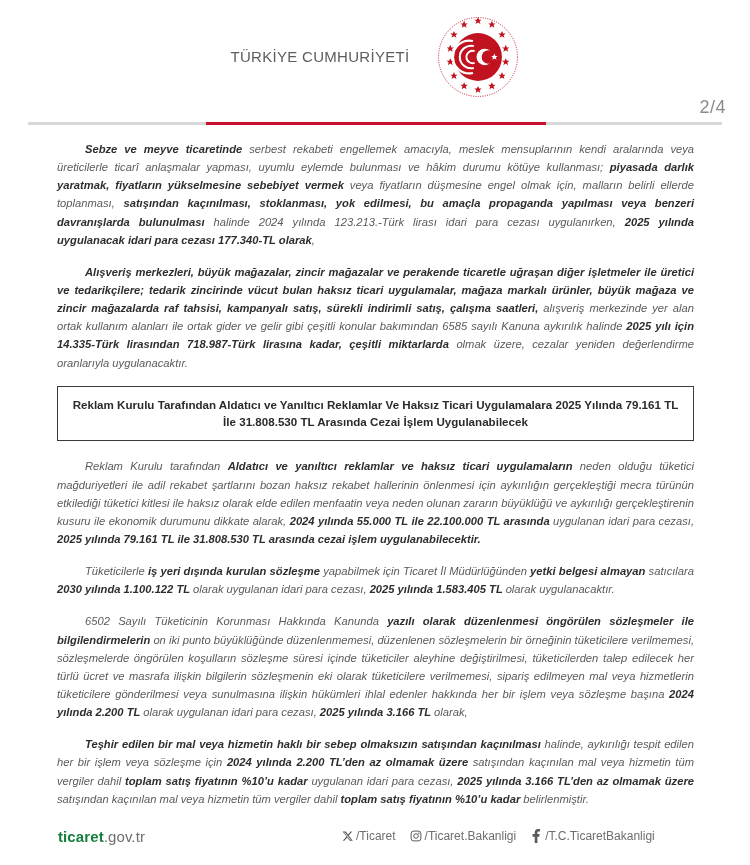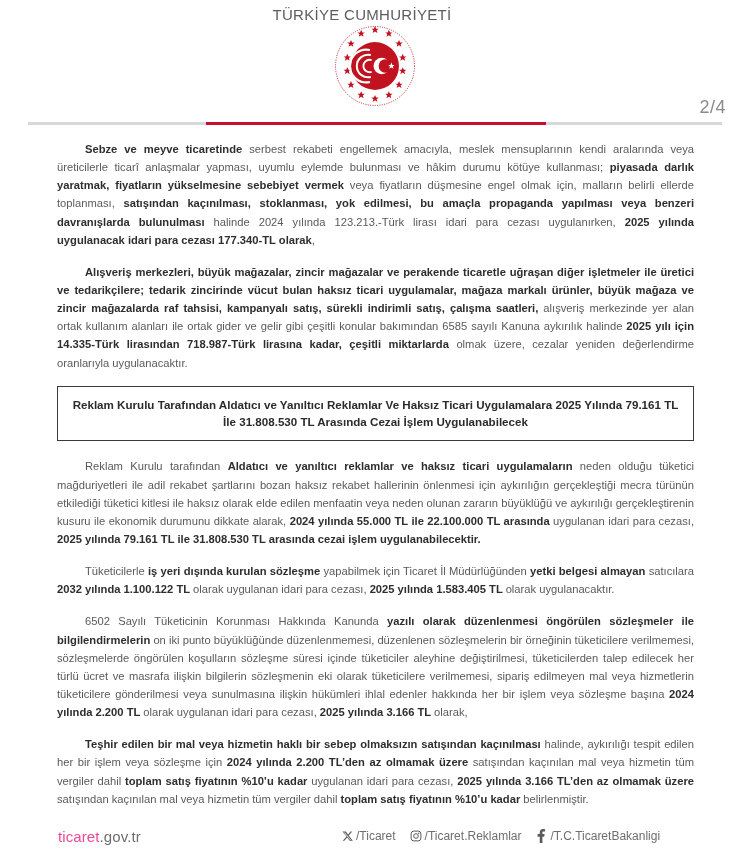--- a/index.html
+++ b/index.html
@@ -25,21 +25,20 @@
   }
 
   
   .header {
     height: 108px;
     display: flex;
     align-items: center;
     justify-content: center;
     padding-top: 6px;
     box-sizing: border-box;
-    flex-direction: column;
   }
   .header-left {
     text-align: right;
     padding-right: 26px;
     line-height: 1.22;
   }
   .header-right {
     text-align: left;
     padding-left: 30px;
     line-height: 1.22;
@@ -108,20 +107,21 @@
   }
   p.para {
     margin: 0 0 14px 0;
     font-size: 11.2px;
     line-height: 1.62;
     text-align: justify;
     text-justify: inter-word;
     text-indent: 28px;
     color: #5a5a5a;
     hyphens: none;
+    font-style: italic;
   }
   p.para b {
     color: #2e2e2e;
     font-weight: bold;
   }
   .callout {
     border: 1.6px solid #3a3a3a;
     padding: 9px 14px 10px 14px;
     margin: 6px 0 16px 0;
     text-align: center;
@@ -144,22 +144,22 @@
   }
   .footer-brand {
     position: absolute;
     left: 58px;
     font-size: 15px;
     color: #6e6e6e;
     letter-spacing: 0.1px;
     white-space: nowrap;
   }
   .footer-brand b {
-    color: #ec4899;
-    font-weight: normal;
+    color: #15803d;
+    font-weight: bold;
   }
   .footer-socials {
     position: absolute;
     left: 340px;
     display: flex;
     align-items: center;
     gap: 13px;
   }
   .social {
     display: flex;
@@ -286,21 +286,21 @@
   <div class="content">
 
     <p class="para"><b>Sebze ve meyve ticaretinde </b><span>serbest rekabeti engellemek amacıyla, meslek mensuplarının kendi aralarında veya üreticilerle ticarî anlaşmalar yapması, uyumlu eylemde bulunması ve hâkim durumu kötüye kullanması; </span><b>piyasada darlık yaratmak, fiyatların yükselmesine sebebiyet vermek </b><span>veya fiyatların düşmesine engel olmak için, malların belirli ellerde toplanması, </span><b>satışından kaçınılması, stoklanması, yok edilmesi, bu amaçla propaganda yapılması veya benzeri davranışlarda bulunulması </b><span>halinde 2024 yılında 123.213.-Türk lirası idari para cezası uygulanırken, </span><b>2025 yılında uygulanacak idari para cezası 177.340-TL olarak</b><span>,</span></p>
 
     <p class="para"><b>Alışveriş merkezleri, büyük mağazalar, zincir mağazalar ve perakende ticaretle uğraşan diğer işletmeler ile üretici ve tedarikçilere; tedarik zincirinde vücut bulan haksız ticari uygulamalar, mağaza markalı ürünler, büyük mağaza ve zincir mağazalarda raf tahsisi, kampanyalı satış, sürekli indirimli satış, çalışma saatleri, </b><span>alışveriş merkezinde yer alan ortak kullanım alanları ile ortak gider ve gelir gibi çeşitli konular bakımından 6585 sayılı Kanuna aykırılık halinde </span><b>2025 yılı için 14.335-Türk lirasından 718.987-Türk lirasına kadar, çeşitli miktarlarda </b><span>olmak üzere, cezalar yeniden değerlendirme oranlarıyla uygulanacaktır.</span></p>
 
     <div class="callout">Reklam Kurulu Tarafından Aldatıcı ve Yanıltıcı Reklamlar Ve Haksız Ticari Uygulamalara 2025 Yılında 79.161 TL İle 31.808.530 TL Arasında Cezai İşlem Uygulanabilecek</div>
 
     <p class="para"><span>Reklam Kurulu tarafından </span><b>Aldatıcı ve yanıltıcı reklamlar ve haksız ticari uygulamaların </b><span>neden olduğu tüketici mağduriyetleri ile adil rekabet şartlarını bozan haksız rekabet hallerinin önlenmesi için aykırılığın gerçekleştiği mecra türünün etkilediği tüketici kitlesi ile haksız olarak elde edilen menfaatin veya neden olunan zararın büyüklüğü ve aykırılığı gerçekleştirenin kusuru ile ekonomik durumunu dikkate alarak, </span><b>2024 yılında 55.000 TL ile 22.100.000 TL arasında </b><span>uygulanan idari para cezası, </span><b>2025 yılında 79.161 TL ile 31.808.530 TL arasında cezai işlem uygulanabilecektir.</b></p>
 
-    <p class="para"><span>Tüketicilerle </span><b>iş yeri dışında kurulan sözleşme </b><span>yapabilmek için Ticaret İl Müdürlüğünden </span><b>yetki belgesi almayan </b><span>satıcılara </span><b>2032 yılında 1.100.122 TL </b><span>olarak uygulanan idari para cezası, </span><b>2025 yılında 1.583.405 TL </b><span>olarak uygulanacaktır.</span></p>
+    <p class="para"><span>Tüketicilerle </span><b>iş yeri dışında kurulan sözleşme </b><span>yapabilmek için Ticaret İl Müdürlüğünden </span><b>yetki belgesi almayan </b><span>satıcılara </span><b>2030 yılında 1.100.122 TL </b><span>olarak uygulanan idari para cezası, </span><b>2025 yılında 1.583.405 TL </b><span>olarak uygulanacaktır.</span></p>
 
 
     <p class="para"><span>6502 Sayılı Tüketicinin Korunması Hakkında Kanunda </span><b>yazılı olarak düzenlenmesi öngörülen sözleşmeler ile bilgilendirmelerin </b><span>on iki punto büyüklüğünde düzenlenmemesi, düzenlenen sözleşmelerin bir örneğinin tüketicilere verilmemesi, sözleşmelerde öngörülen koşulların sözleşme süresi içinde tüketiciler aleyhine değiştirilmesi, tüketicilerden talep edilecek her türlü ücret ve masrafa ilişkin bilgilerin sözleşmenin eki olarak tüketicilere verilmemesi, sipariş edilmeyen mal veya hizmetlerin tüketicilere gönderilmesi veya sunulmasına ilişkin hükümleri ihlal edenler hakkında her bir işlem veya sözleşme başına </span><b>2024 yılında 2.200 TL </b><span>olarak uygulanan idari para cezası, </span><b>2025 yılında 3.166 TL </b><span>olarak,</span></p>
 
     <p class="para"><b>Teşhir edilen bir mal veya hizmetin haklı bir sebep olmaksızın satışından kaçınılması </b><span>halinde, aykırılığı tespit edilen her bir işlem veya sözleşme için </span><b>2024 yılında 2.200 TL’den az olmamak üzere </b><span>satışından kaçınılan mal veya hizmetin tüm vergiler dahil </span><b>toplam satış fiyatının %10’u kadar </b><span>uygulanan idari para cezası, </span><b>2025 yılında 3.166 TL’den az olmamak üzere </b><span>satışından kaçınılan mal veya hizmetin tüm vergiler dahil </span><b>toplam satış fiyatının %10’u kadar </b><span>belirlenmiştir.</span></p>
 
   </div>
 
   <div class="footer">
     <div class="footer-brand">
@@ -319,21 +319,21 @@
       </div>
 
       <div class="social">
         <span class="glyph">
           <svg width="12" height="12" viewBox="0 0 24 24" aria-hidden="true">
             <rect x="2.2" y="2.2" width="19.6" height="19.6" rx="5.4" fill="none" stroke="#5a5a5a" stroke-width="2"></rect>
             <circle cx="12" cy="12" r="4.6" fill="none" stroke="#5a5a5a" stroke-width="2"></circle>
             <circle cx="17.6" cy="6.4" r="1.4" fill="#5a5a5a"></circle>
           </svg>
         </span>
-        <span>/Ticaret.Reklamlar</span>
+        <span>/Ticaret.Bakanligi</span>
       </div>
 
       <div class="social">
         <span class="glyph glyph-fb">
           <svg width="9" height="14" viewBox="0 0 12 20" aria-hidden="true">
             <path fill="#5a5a5a" d="M11.4 0.3C10.3 0.1 9.2 0 8.2 0 5.1 0 3.5 1.9 3.5 5.2V7.3H0.4v3.7h3.1V20h3.8v-9H9.9l0.5-3.7H7.3V5.6c0-1.2 0.5-1.9 1.9-1.9h1.9V0.3z"></path>
           </svg>
         </span>
         <span>/T.C.TicaretBakanligi</span>
       </div>

